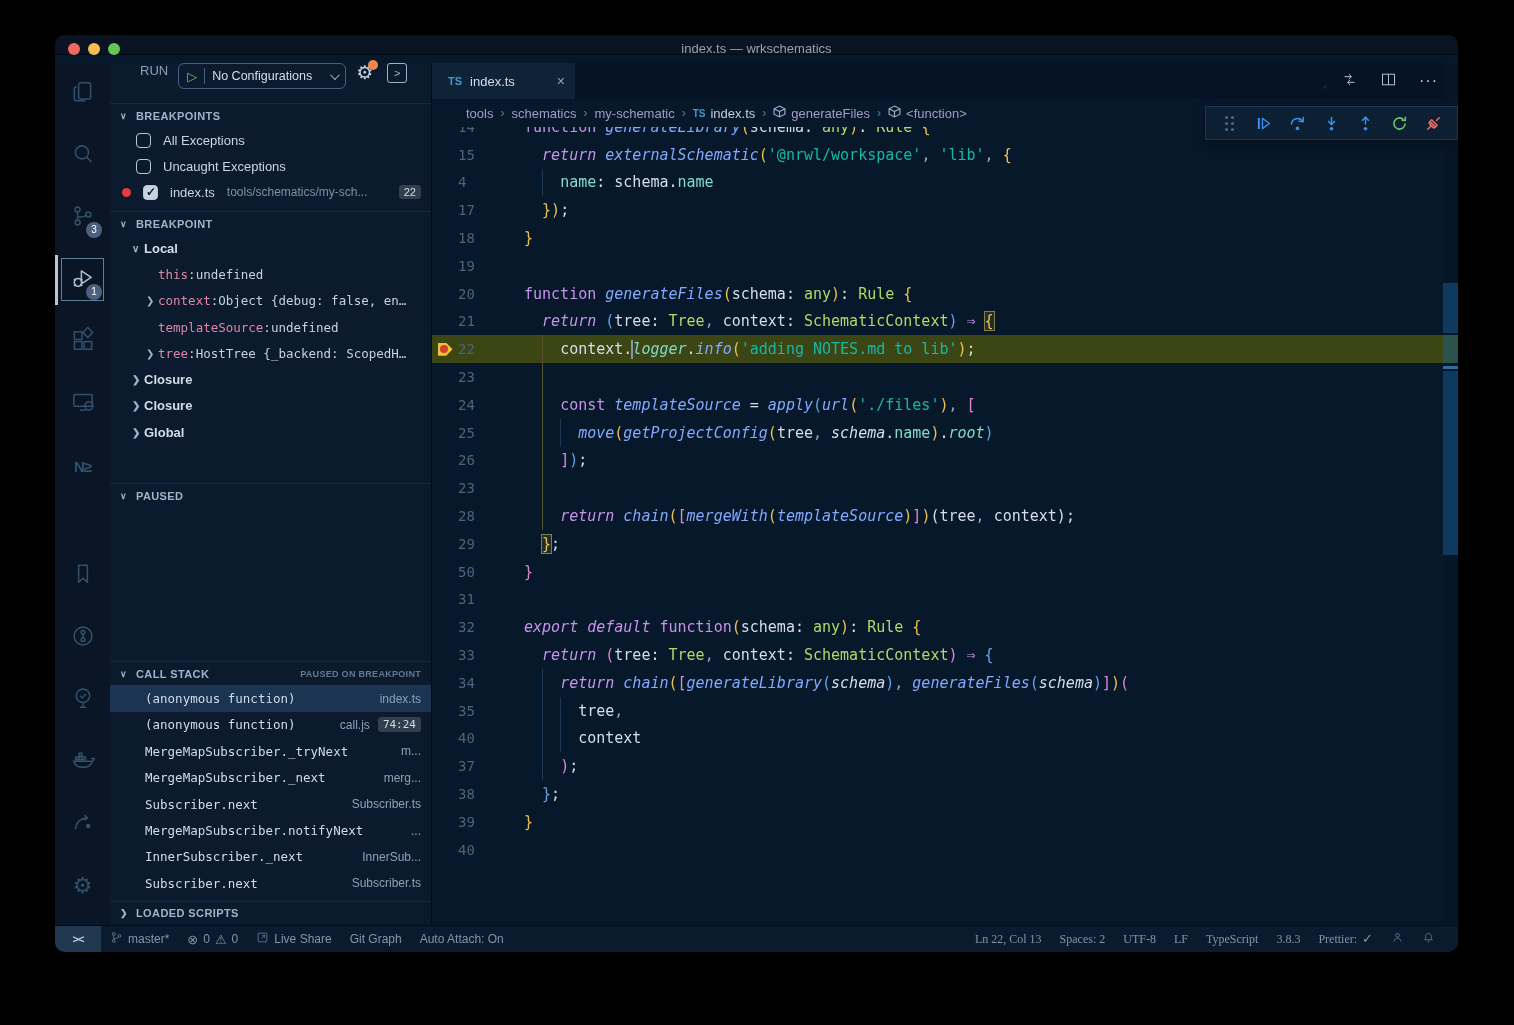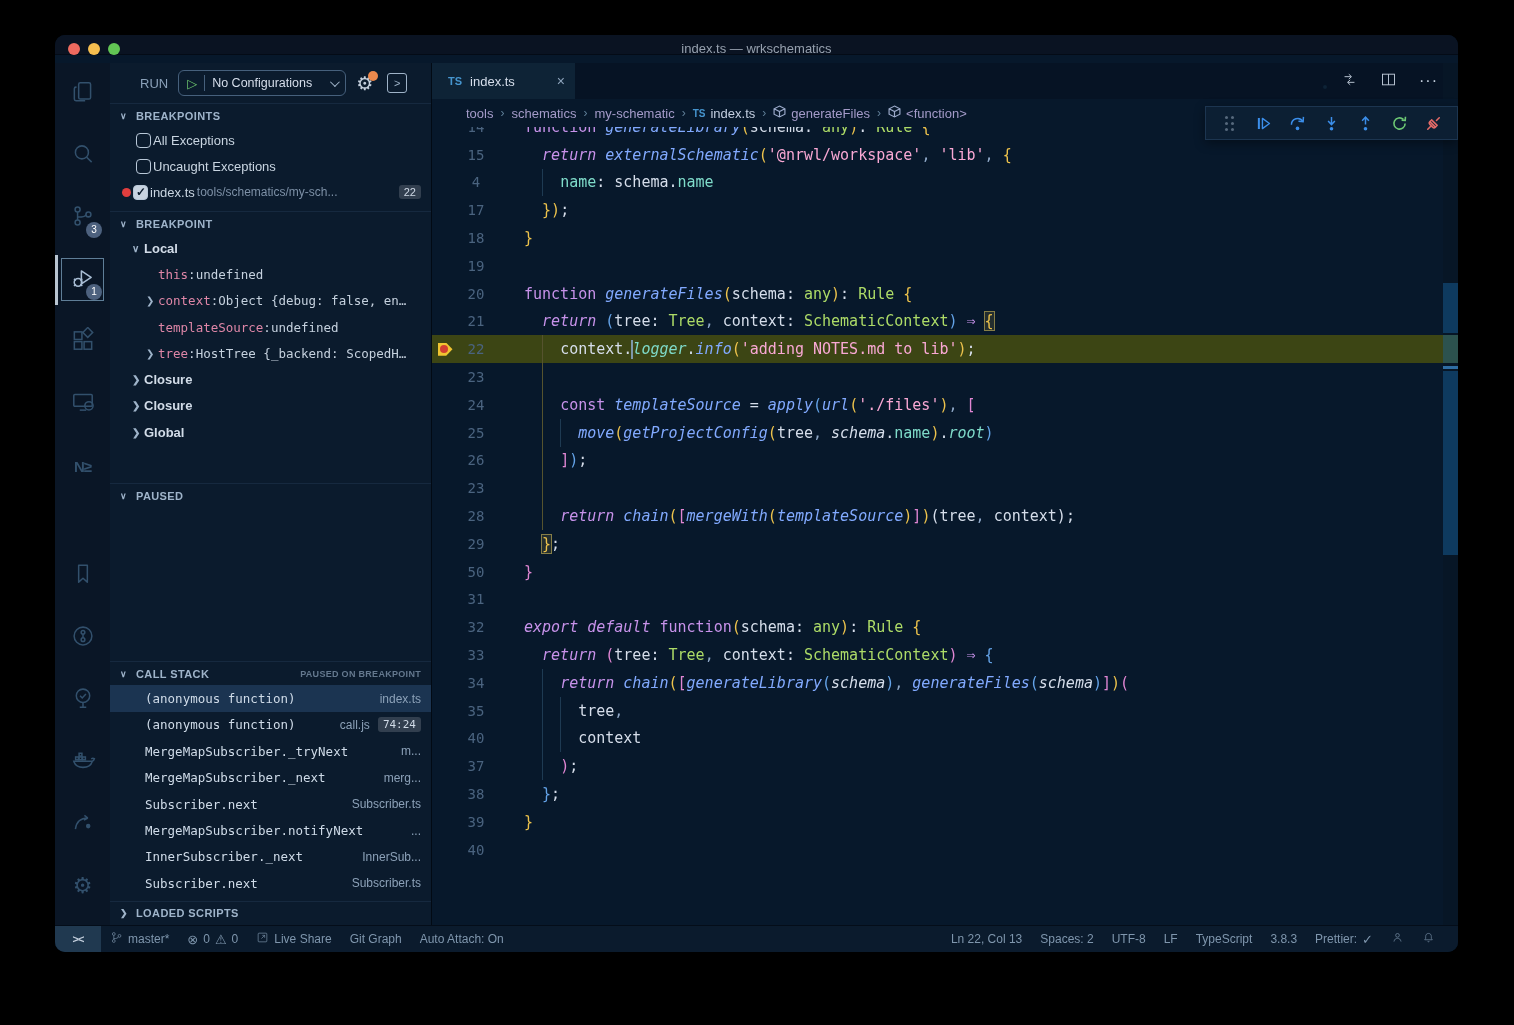--- a/index.html
+++ b/index.html
@@ -29,40 +29,40 @@
   .ab-item.active::before { content:""; position:absolute; left:0; top:6px; width:3px;
     height:50px; background:#b9c5d1; }
   .ab-badge { position:absolute; right:8px; bottom:11px; min-width:16px; height:16px;
     border-radius:9px; background:#4d617e; color:#fff; font-size:10px; line-height:16px;
     text-align:center; padding:0 3px; }
   .ab-txt { font-size:15px; font-weight:bold; letter-spacing:-1px; }
   .ab-gear { font-size:22px; line-height:1; }
   
   .sidebar { position:absolute; left:55px; top:28px; width:322px; bottom:27px;
     background:#0b1b2d; border-right:1px solid #020a14; display:flex; flex-direction:column; }
-  .runbar { height:40px; display:flex; align-items:center; padding:0 12px 0 30px; gap:10px; }
+  .runbar { height:40px; display:flex; padding:0 12px 0 30px; gap:10px; }
   .run-label { font-size:13px; color:#8ba1b9; }
   .run-config { height:26px; flex:0 0 168px; border:1px solid #46607c; border-radius:6px;
     display:flex; align-items:center; padding:0 8px; gap:7px; color:#d6deeb; font-size:12.5px; }
   .run-play { color:#6ec66e; font-size:13px; }
   .run-sep { width:1px; height:16px; background:#46607c; }
   .chev-down { width:7px; height:7px; border-right:1.5px solid #9fb3c8;
     border-bottom:1.5px solid #9fb3c8; transform:rotate(45deg) translateY(-2px); margin-left:auto; }
   .gear-wrap { position:relative; font-size:19px; color:#c5d0dd; line-height:1; }
   .gear-dot { position:absolute; right:-5px; top:-3px; width:10px; height:10px;
     border-radius:50%; background:#ed894c; }
   .console-btn { width:20px; height:20px; border:1.4px solid #9fb3c8; border-radius:3px;
     color:#9fb3c8; font-size:11px; display:flex; align-items:center; justify-content:center;
     margin-left:4px; }
   .sect-head { height:24px; border-top:1px solid #16293f; display:flex; align-items:center;
     padding:0 10px 0 10px; font-size:11px; font-weight:bold; letter-spacing:.4px;
     color:#9fb4ca; gap:6px; flex:0 0 auto; }
   .sect-chev { font-size:9px; color:#9fb4ca; width:10px; }
   .sect-note { margin-left:auto; font-size:9px; color:#64788e; letter-spacing:.3px; }
-  .bp-row { height:26px; display:flex; align-items:center; padding-left:12px; gap:2px;
+  .bp-row { height:26px; display:flex; align-items:center; padding-left:12px; gap:12px;
     font-size:13px; color:#c9d5e1; }
   .bp-dot { width:9px; height:9px; border-radius:50%; background:#e13e3e; flex:0 0 auto; }
   .bp-check { width:15px; height:15px; border:1.5px solid #b9c8d8; border-radius:4px;
     margin-left:14px; flex:0 0 auto; position:relative; }
   .bp-row .bp-dot + .bp-check { margin-left:0; }
   .bp-check.checked { background:#c8d3e0; }
   .bp-check.checked::after { content:"✓"; position:absolute; left:2px; top:-1px;
     font-size:12px; color:#0b1a2b; font-weight:bold; }
   .bp-detail { font-size:12px; color:#7d90a6; white-space:nowrap; overflow:hidden; }
   .badge { background:#323f4f; color:#d0dae6; font-size:11px; border-radius:3px;
@@ -106,32 +106,32 @@
   .bc-item { display:flex; align-items:center; gap:5px; }
   .bc-ts { color:#4695ce; font-size:10px; font-weight:bold; }
   .bc-cube svg { width:13px; height:13px; stroke:#9aa9c9; fill:none; stroke-width:1.1; }
   .bc-file { color:#c3cee0; }
   
   .code { position:absolute; left:0; top:50px; right:15px; z-index:1; }
   .code-line { position:relative; height:27.8px; display:flex; align-items:center;
     font-family:"DejaVu Sans Mono", monospace; font-size:15px; white-space:pre; }
   .code-line.current { background:#3c4514; }
   .gut-bp { width:26px; flex:0 0 auto; display:flex; justify-content:center; }
-  .gut-ln { width:36px; flex:0 0 auto; text-align:center; color:#4a637f; font-size:14px; }
+  .gut-ln { width:36px; flex:0 0 auto; text-align:left; color:#4a637f; font-size:14px; }
   .gut-pad { width:30px; flex:0 0 auto; }
   .code-text { position:relative; flex:1; height:100%; display:flex; align-items:center; }
   .guide { position:absolute; top:0; bottom:0; width:1px; background:#1e3a52; }
   .guide.active { background:#55532e; }
   .bp-arrow { position:relative; width:15px; height:13px; background:#f0c431;
     clip-path:polygon(0 0,58% 0,100% 50%,58% 100%,0 100%); }
   .bp-arrow::after { content:""; position:absolute; left:2px; top:2.5px; width:8px; height:8px;
     border-radius:50%; background:#d23f31; }
   .tk-d{color:#d6deeb} .tk-di{color:#d6deeb;font-style:italic}
   .tk-kw{color:#c792ea} .tk-kwi{color:#c792ea;font-style:italic}
-  .tk-fn{color:#82aaff;font-style:italic} .tk-str{color:#f9a8d4} .tk-ty{color:#addb67}
+  .tk-fn{color:#82aaff;font-style:italic} .tk-str{color:#14b8a6} .tk-ty{color:#addb67}
   .tk-prop{color:#7fdbca} .tk-propi{color:#7fdbca;font-style:italic}
   .tk-pm{color:#8fa8c8} .tk-op{color:#c792ea}
   .tk-b1{color:#ecc24c} .tk-b2{color:#e086d3} .tk-b3{color:#64a3e8}
   .tk-b1m{color:#ecc24c; outline:1px solid rgba(220,195,90,.6);
     background:rgba(236,194,76,.12); }
   .tk-cur{display:inline-block;width:2px;height:19px;background:#7e97ab;margin:0 -1px;}
   .overview { position:absolute; right:0; top:0; width:15px; bottom:0; background:#071626; }
   .ov-mark { position:absolute; left:0; right:0; }
   
   .dbg-toolbar { position:absolute; left:773px; top:43px; width:253px; height:34px;
@@ -140,21 +140,21 @@
   .dbg-btn { width:26px; height:26px; display:flex; align-items:center; justify-content:center; }
   .dbg-btn svg { width:17px; height:17px; }
   .grip { width:3px; height:3px; border-radius:50%; background:#56687c; margin:-12px 0 0 -6px;
     box-shadow:0 6px 0 #56687c,0 12px 0 #56687c,6px 0 0 #56687c,6px 6px 0 #56687c,6px 12px 0 #56687c; }
   
   .statusbar { position:absolute; left:0; bottom:0; right:0; height:27px; background:#0b1b2d;
     border-top:1px solid #040d19; display:flex; align-items:center; font-size:12px;
     color:#7f96ad; }
   .sb-left { display:flex; align-items:center; height:100%; }
   .sb-right { margin-left:auto; display:flex; align-items:center; height:100%;
-    padding-right:14px; }
+    padding-right:14px;font-family:Liberation Serif, serif; }
   .sb-item { display:flex; align-items:center; gap:5px; padding:0 9px; height:100%; }
   .sb-item svg { width:13px; height:13px; stroke:currentColor; fill:none; stroke-width:1.2; }
   .sb-remote { background:#203950; width:46px; justify-content:center; font-weight:bold;
     font-size:11px; color:#c3cfdd; letter-spacing:-1px; }
   .sb-glyph { font-size:13px; }
 </style>
 </head>
 <body>
 
 <div class="window">

